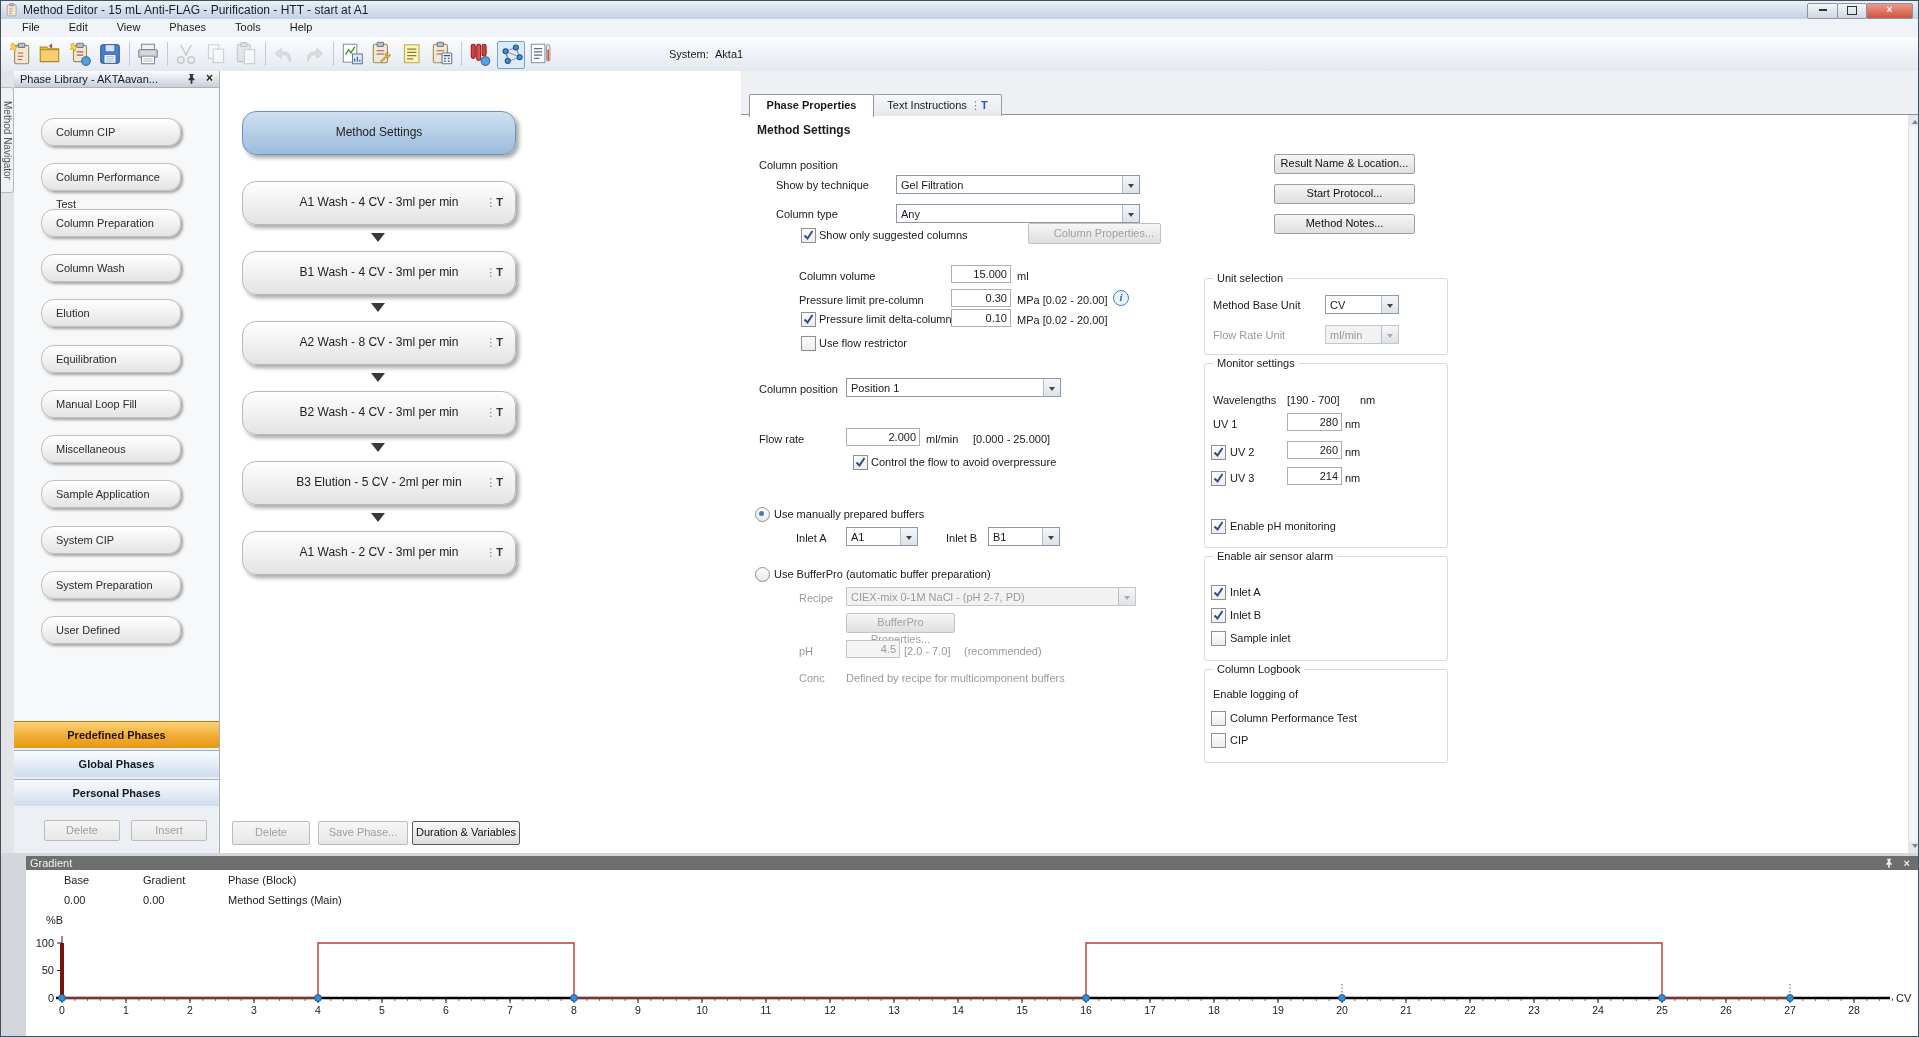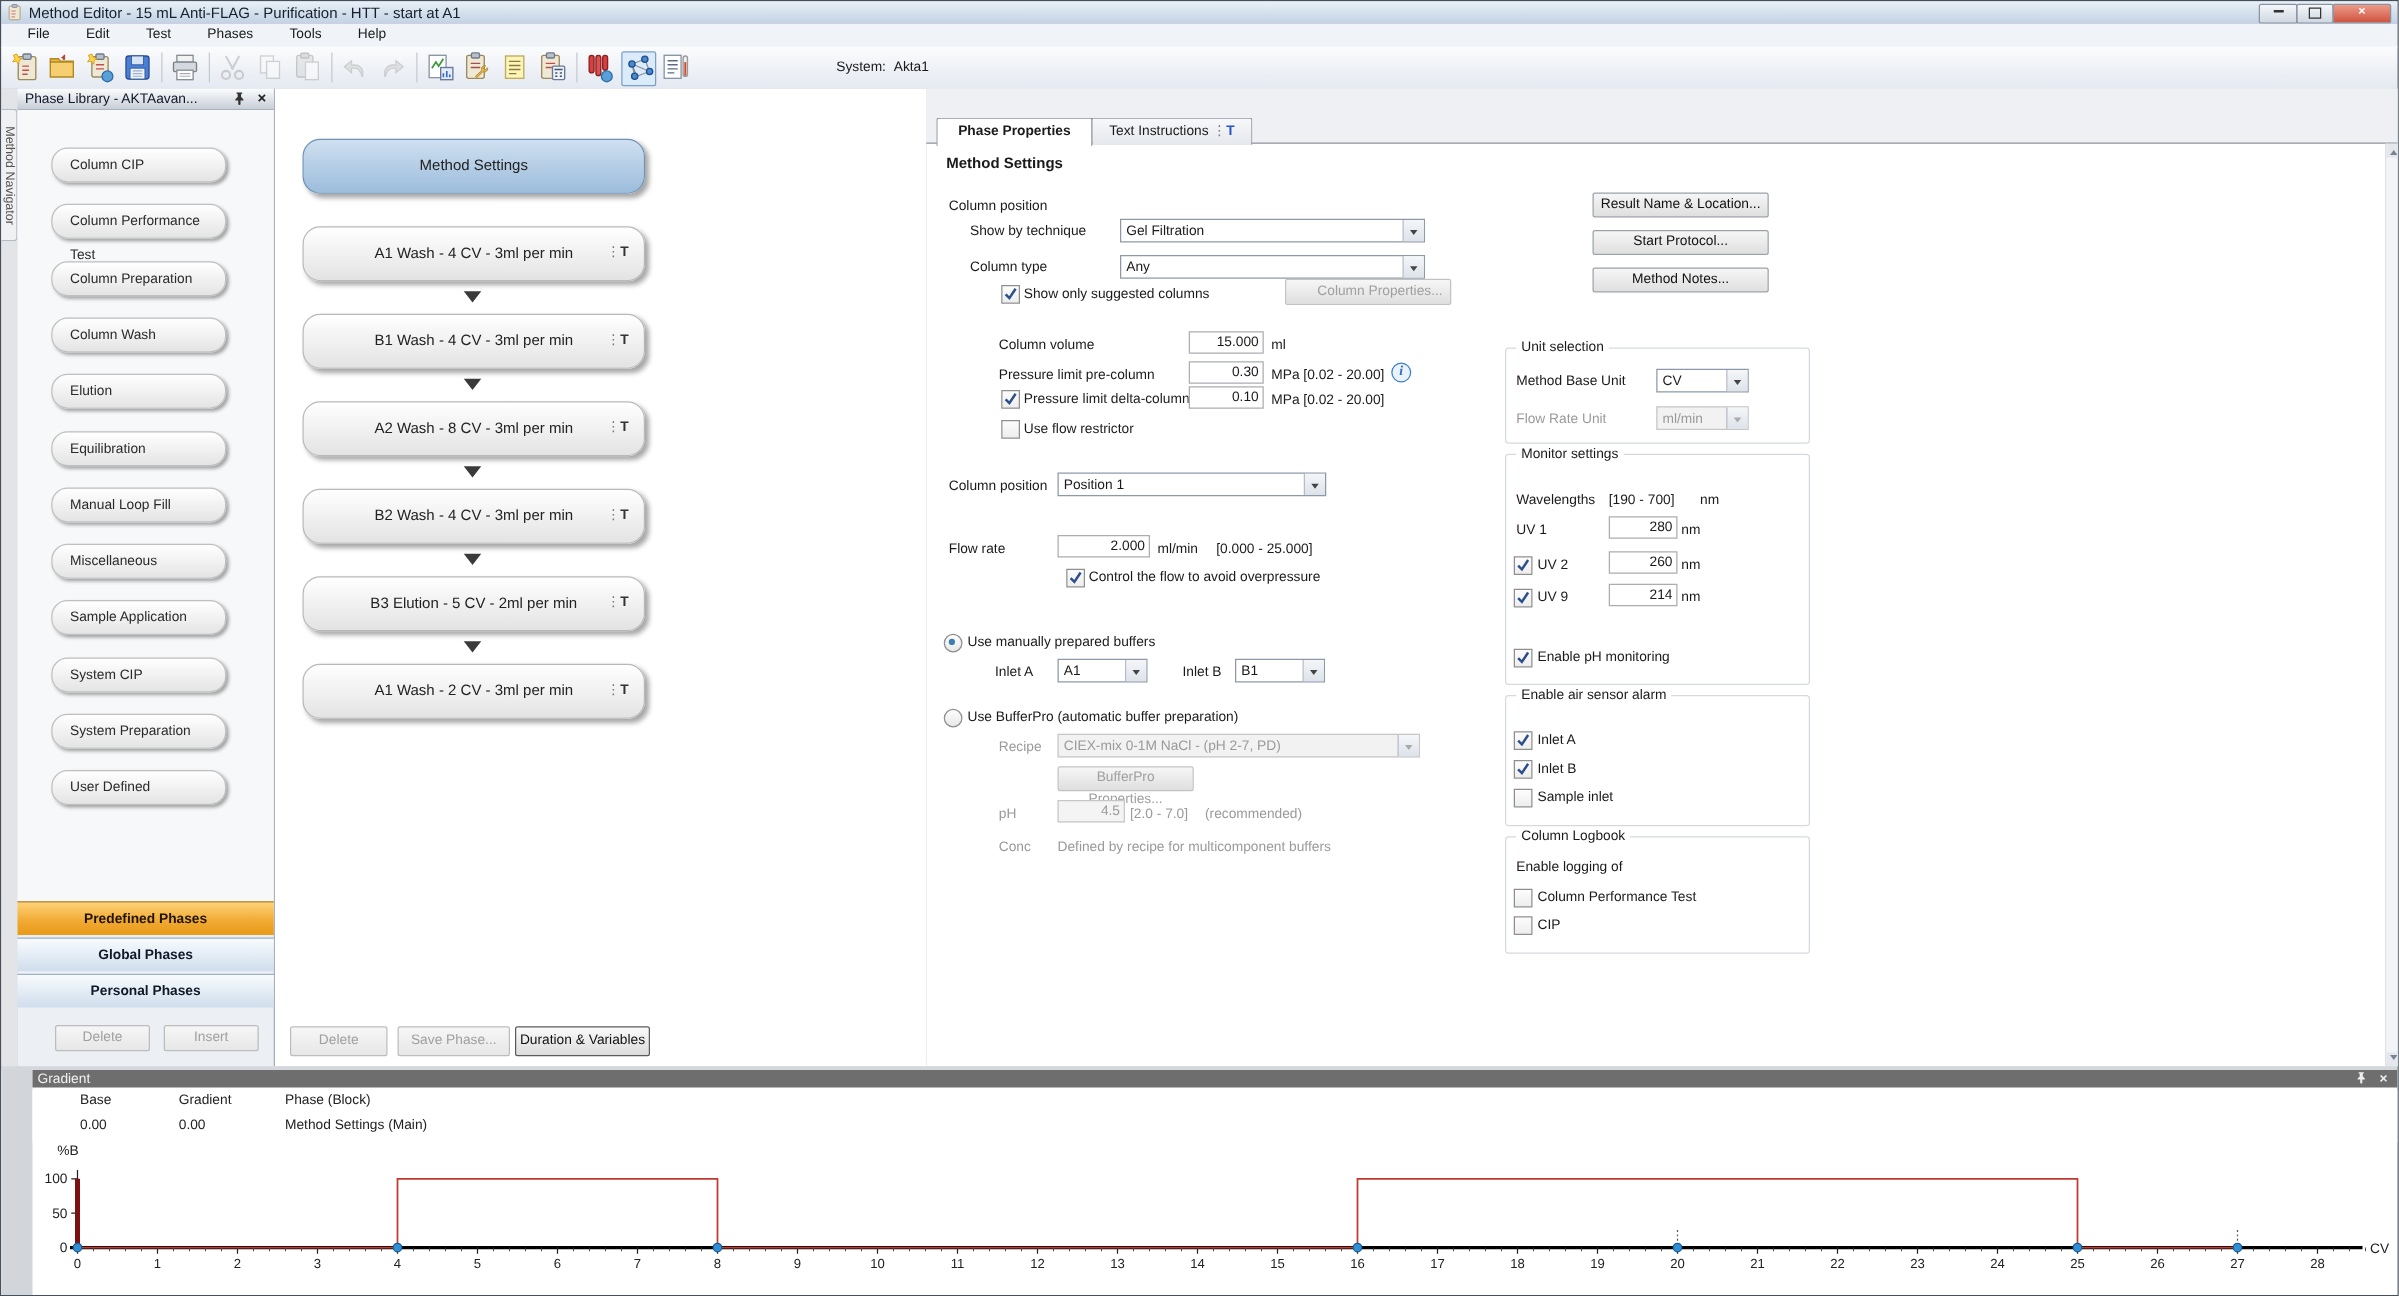--- a/index.html
+++ b/index.html
@@ -100,21 +100,21 @@
         <rect x="4" y="3" width="15" height="19" rx="2" fill="#efe8d4" stroke="#9a8a5c"></rect>
         <rect x="8" y="1" width="7" height="4" rx="1" fill="#b8c0cc" stroke="#6e7a8a"></rect>
         <path d="M7 10h6M7 14h6M7 18h5" stroke="#c05050"></path>
       </svg>
     <span id="title-text">Method Editor - 15 mL Anti-FLAG  - Purification - HTT - start at A1</span>
     <div class="winbtn" style="right:80px;width:29px;"><span style="display:inline-block;width:8px;border-bottom:2px solid #333;margin-bottom:2px;"></span></div>
     <div class="winbtn" style="right:51px;width:28px;"><span style="display:inline-block;width:8px;height:7px;border:1px solid #333;margin-top:2px;"></span></div>
     <div class="winbtn" id="btn-close" style="right:5px;width:45px;">×</div>
   </div>
 
-  <div id="menubar"><span class="menu-item">File</span><span class="menu-item">Edit</span><span class="menu-item">Test</span><span class="menu-item">Phases</span><span class="menu-item">Tools</span><span class="menu-item">Help</span></div>
+  <div id="menubar"><span class="menu-item">File</span><span class="menu-item">Edit</span><span class="menu-item">View</span><span class="menu-item">Phases</span><span class="menu-item">Tools</span><span class="menu-item">Help</span></div>
 
   <div id="toolbar">
     <span id="system-label">System:</span>
     <span id="system-value">Akta1</span>
   <div class="tbicon" style="left: 6px;"><svg width="26" height="26" viewBox="0 0 24 24">
           <rect x="7" y="4" width="13" height="17" rx="1.5" fill="#efe8d4" stroke="#9a8a5c"></rect>
           <rect x="10.5" y="2" width="6" height="4" rx="1" fill="#b8c0cc" stroke="#6e7a8a"></rect>
           <path d="M10 11h5M10 14h5M10 17h4" stroke="#c05050"></path>
           <path d="M6 2l1.3 2.7L10 5.4 7.7 6.8 7.4 9.6 5.6 7.4 2.8 7.8 4.6 5.6 3.4 3z" fill="#ffd24a" stroke="#cf9a10" stroke-width=".6"></path>
         </svg></div>
@@ -362,21 +362,21 @@
           </svg>
         </div>
       <div class="lbl" style="left:25px;top:82px;">UV 2</div>
       <div class="txtin" style="left:82px;top:77px;width:47px;">260</div>
       <div class="lbl" style="left:140px;top:82px;">nm</div>
       <div class="cb checked" style="left:6px;top:107px;">
           <svg viewBox="0 0 13 13" width="13" height="13">
             <path d="M2.5 6.5l3 3 5-7.5" fill="none" stroke="#2b4f8c" stroke-width="2"></path>
           </svg>
         </div>
-      <div class="lbl" style="left:25px;top:108px;">UV 9</div>
+      <div class="lbl" style="left:25px;top:108px;">UV 3</div>
       <div class="txtin" style="left:82px;top:103px;width:47px;">214</div>
       <div class="lbl" style="left:140px;top:108px;">nm</div>
       <div class="cb checked" style="left:6px;top:155px;">
           <svg viewBox="0 0 13 13" width="13" height="13">
             <path d="M2.5 6.5l3 3 5-7.5" fill="none" stroke="#2b4f8c" stroke-width="2"></path>
           </svg>
         </div>
       <div class="lbl" style="left:25px;top:156px;">Enable pH monitoring</div>
     </div>
 

